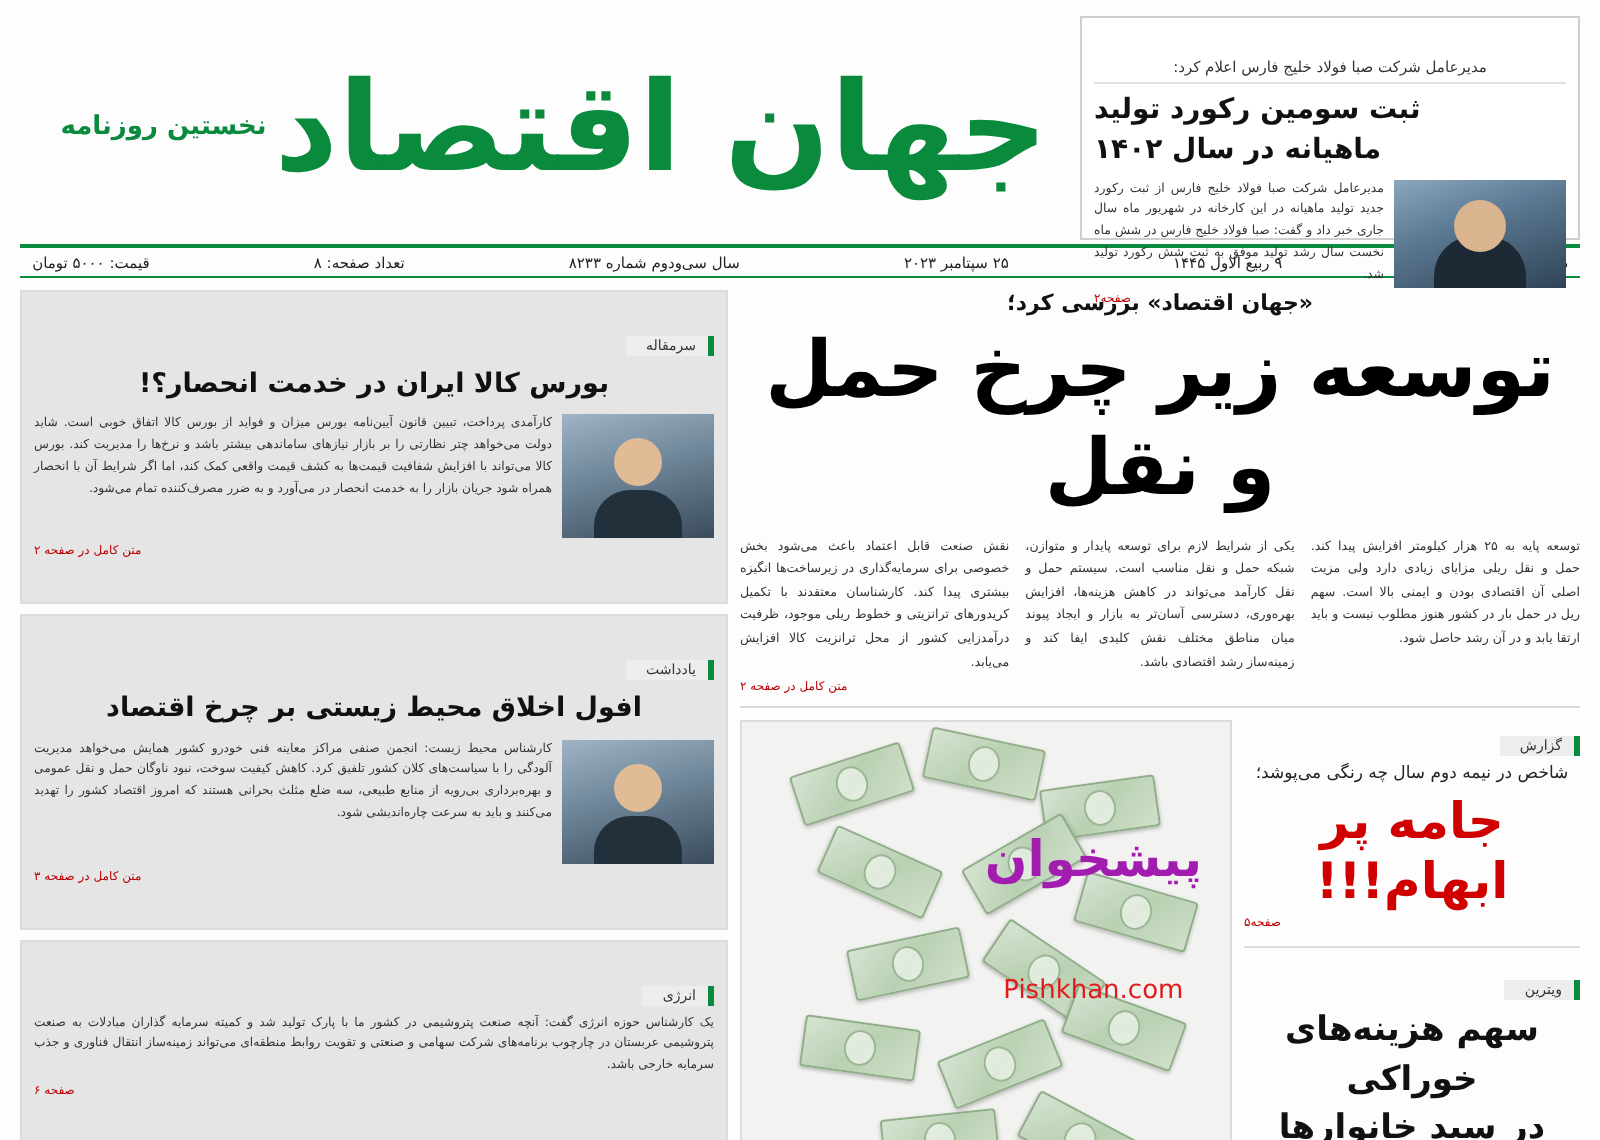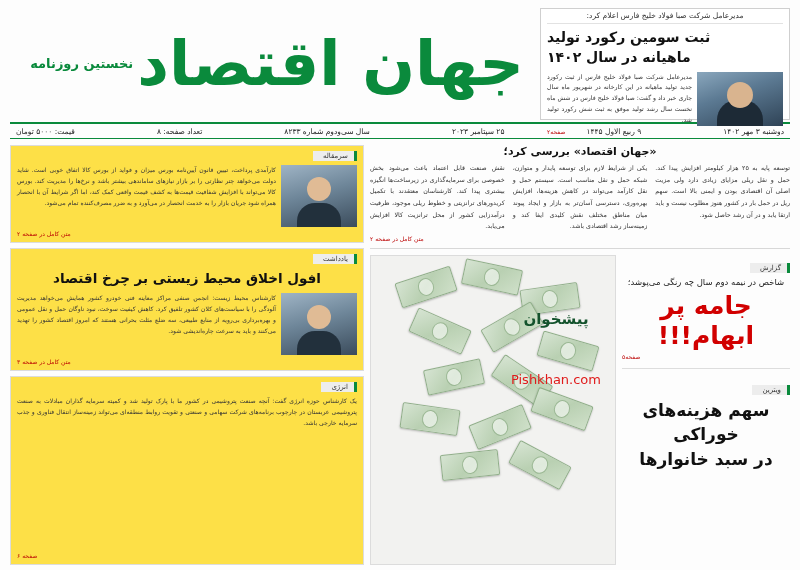--- a/index.html
+++ b/index.html
@@ -56,21 +56,21 @@
     line-height: 1.5;
     text-align: center;
     margin-left: 12px;
     margin-right: 4px;
     font-weight: bold;
   }
   .topbox {
     flex: 0 0 250px;
     border: 1px solid #cfcfcf;
     background: #fff;
-    padding: 2px 6px;
+    padding: 20px 6px;
     display: flex;
     flex-direction: column;
   }
   .topbox-kicker {
     font-size: 7.5px;
     color: #333;
     text-align: center;
     border-bottom: 1px solid #e2e2e2;
     padding-bottom: 3px;
     margin-bottom: 3px;
@@ -270,36 +270,36 @@
     background: rgba(255,255,255,.55);
     border: 1px solid #9bb894;
   }
   .watermark {
     position: absolute;
     right: 14px; top: 54px;
     text-align: center;
     z-index: 40;
   }
   .watermark .fa {
-    font-size: 15px;
-    font-weight: bold;
-    color: #14532d;
+    font-size: 25px;
+    font-weight: bold;
+    color: #a21caf;
   }
   .watermark .en {
     font-size: 13px;
     color: #e01b1b;
     direction: ltr;
     margin-top: 44px;
   }
 
   
   .card {
     border: 1px solid #dcdcdc;
-    background: #fde047;
-    padding: 5px 6px;
+    background: #e5e5e5;
+    padding: 22px 6px;
     display: flex;
     flex-direction: column;
   }
   .card-tag {
     align-self: flex-start;
     background: #ededed;
     border-right: 3px solid #0a8a3c;
     font-size: 7px;
     color: #333;
     padding: 1px 6px 1px 10px;
@@ -398,20 +398,21 @@
     <span>تعداد صفحه: ۸</span>
     <span>قیمت: ۵۰۰۰ تومان</span>
   </div>
 
   <div class="grid">
 
     <div class="col-right">
 
       <div class="lead">
         <div class="lead-kicker">«جهان اقتصاد» بررسی کرد؛</div>
+        <div class="lead-title">توسعه زیر چرخ حمل و نقل</div>
         <div class="lead-cols">
           <div>توسعه پایه به ۲۵ هزار کیلومتر افزایش پیدا کند. حمل و نقل ریلی مزایای زیادی دارد ولی مزیت اصلی آن اقتصادی بودن و ایمنی بالا است. سهم ریل در حمل بار در کشور هنوز مطلوب نیست و باید ارتقا یابد و در آن رشد حاصل شود.</div>
           <div>یکی از شرایط لازم برای توسعه پایدار و متوازن، شبکه حمل و نقل مناسب است. سیستم حمل و نقل کارآمد می‌تواند در کاهش هزینه‌ها، افزایش بهره‌وری، دسترسی آسان‌تر به بازار و ایجاد پیوند میان مناطق مختلف نقش کلیدی ایفا کند و زمینه‌ساز رشد اقتصادی باشد.</div>
           <div>نقش صنعت قابل اعتماد باعث می‌شود بخش خصوصی برای سرمایه‌گذاری در زیرساخت‌ها انگیزه بیشتری پیدا کند. کارشناسان معتقدند با تکمیل کریدورهای ترانزیتی و خطوط ریلی موجود، ظرفیت درآمدزایی کشور از محل ترانزیت کالا افزایش می‌یابد.</div>
         </div>
         <div class="lead-more">متن کامل در صفحه ۲</div>
       </div>
 
       <div class="strip">
 
@@ -461,20 +462,21 @@
           </div>
         </div>
 
       </div>
     </div>
 
     <div class="col-left">
 
       <div class="card">
         <div class="card-tag">سرمقاله</div>
+        <div class="card-title">بورس کالا ایران در خدمت انحصار؟!</div>
         <div class="card-body">
           <div class="portrait"></div>
           <div class="card-text">کارآمدی پرداخت، تبیین قانون آیین‌نامه بورس میزان و فواید از بورس کالا اتفاق خوبی است. شاید دولت می‌خواهد چتر نظارتی را بر بازار نیازهای ساماندهی بیشتر باشد و نرخ‌ها را مدیریت کند. بورس کالا می‌تواند با افزایش شفافیت قیمت‌ها به کشف قیمت واقعی کمک کند، اما اگر شرایط آن با انحصار همراه شود جریان بازار را به خدمت انحصار در می‌آورد و به ضرر مصرف‌کننده تمام می‌شود.</div>
         </div>
         <div class="card-foot">متن کامل در صفحه ۲</div>
       </div>
 
       <div class="card">
         <div class="card-tag">یادداشت</div>
         <div class="card-title">افول اخلاق محیط زیستی بر چرخ اقتصاد</div>

